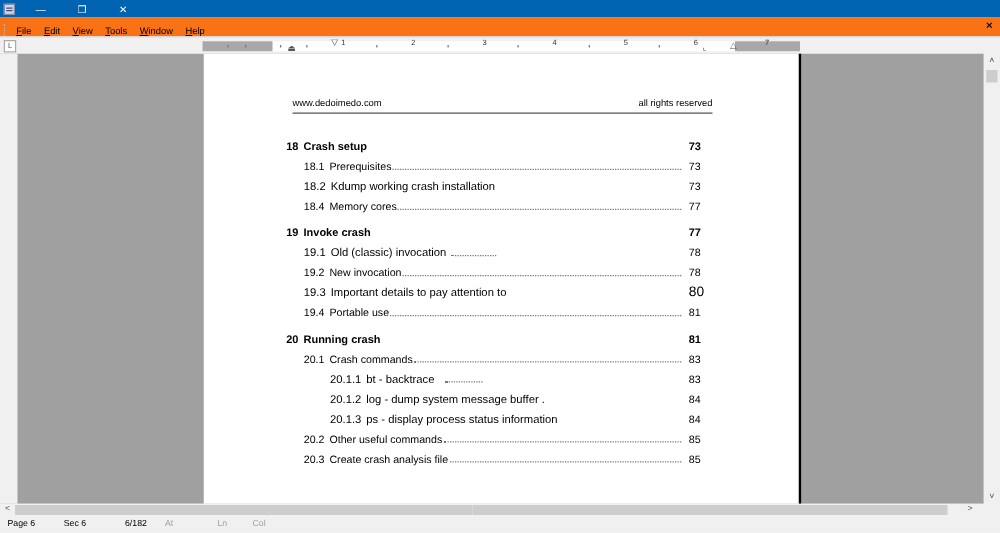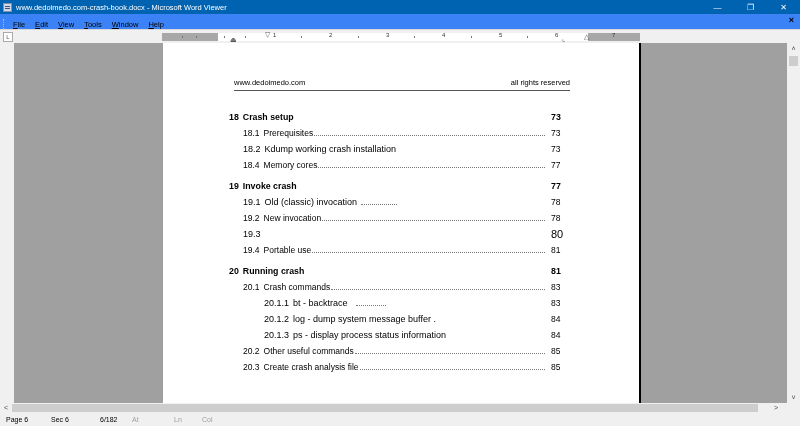--- a/index.html
+++ b/index.html
@@ -2,21 +2,21 @@
 <html><head>
 <meta charset="utf-8">
 <style>
   * { box-sizing: border-box; margin: 0; padding: 0; }
   html, body { width: 800px; height: 426px; overflow: hidden; background: #f0f0f0; font-family: "Liberation Sans", sans-serif; }
   .titlebar { position: absolute; left: 0; top: 0; width: 800px; height: 14px; background: #0063b1; color: #fff; font-size: 7.5px; display: flex; align-items: center; }
   .titlebar .appicon { width: 9px; height: 9px; margin: 0 4px 0 3px; background: #d0d8e8; border: 1px solid #8090b0; position: relative; }
   .titlebar .appicon::after { content: ""; position: absolute; left: 1px; top: 2px; width: 5px; height: 1px; background: #40507a; box-shadow: 0 2px 0 #40507a; }
   .titlebar .title { flex: 1; white-space: nowrap; }
   .win-btn { width: 33px; height: 14px; display: flex; align-items: center; justify-content: center; font-size: 8px; color: #fff; }
-  .menubar { position: absolute; left: 0; top: 14px; width: 800px; height: 20px; background: #3b82f6; display: flex; align-items: center; font-size: 7.5px; color: #000; }
+  .menubar { position: absolute; left: 0; top: 14px; width: 800px; height: 20px; background: #f97316; display: flex; align-items: center; font-size: 7.5px; color: #000; }
   .menubar .grip { width: 2px; height: 10px; margin: 0 3px 0 3px; border-left: 1px dotted #bbb; }
   .menu-item { padding: 0 5px; }
   .menu-item u { text-decoration: underline; }
   .menubar .doc-close { position: absolute; right: 6px; top: 1px; font-size: 9px; font-weight: bold; }
   .rulerbar { position: absolute; left: 0; top: 29px; width: 800px; height: 14px; background: #f0f0f0; border-top: 1px solid #d8d8d8; }
   .tabsel { position: absolute; left: 3px; top: 2px; width: 10px; height: 10px; border: 1px solid #aaa; background: #fff; font-size: 6px; line-height: 8px; text-align: center; color: #555; }
   .ruler { position: absolute; left: 162px; top: 3px; width: 478px; height: 8px; background: #fff; }
   .ruler .margin-l { position: absolute; left: 0; top: 0; width: 56px; height: 8px; background: #a8a8a8; }
   .ruler .margin-r { position: absolute; right: 0; top: 0; width: 52px; height: 8px; background: #a8a8a8; }
   .ruler .num { position: absolute; top: -1px; font-size: 6px; color: #333; }
@@ -48,21 +48,20 @@
   .hscroll .arrow { position: absolute; top: 0; width: 12px; height: 10px; font-size: 7px; line-height: 10px; text-align: center; color: #444; }
   .statusbar { position: absolute; left: 0; top: 413px; width: 800px; height: 13px; background: #f0f0f0; font-size: 7px; display: flex; align-items: center; color: #000; }
   .statusbar span { position: absolute; top: 3px; }
   .statusbar .dim { color: #a0a0a0; }
 </style>
 </head>
 <body>
 
 <div class="titlebar">
   <span class="appicon"></span>
-  <span class="title">www.dedoimedo.com-crash-book.docx - Microsoft Word Viewer</span>
   <span class="win-btn">—</span>
   <span class="win-btn">❐</span>
   <span class="win-btn">✕</span>
 </div>
 
 <div class="menubar">
   <span class="grip"></span>
   <span class="menu-item"><u>F</u><span>ile</span></span>
   <span class="menu-item"><u>E</u><span>dit</span></span>
   <span class="menu-item"><u>V</u><span>iew</span></span>
@@ -149,20 +148,21 @@
           <span class="pg" style="font-size:8.5px;">78</span>
         </div>
       <div class="entry l2">
           <span class="num-label">19.2</span>
           <span>New invocation</span>
           <span class="leader"></span>
           <span class="pg">78</span>
         </div>
       <div class="entry l2" style="font-size:9px;">
           <span class="num-label">19.3</span>
+          <span>Important details to pay attention to</span>
           <span class="leader none"></span>
           <span class="pg" style="font-size:11px;">80</span>
         </div>
       <div class="entry l2">
           <span class="num-label">19.4</span>
           <span>Portable use</span>
           <span class="leader"></span>
           <span class="pg">81</span>
         </div>
 

